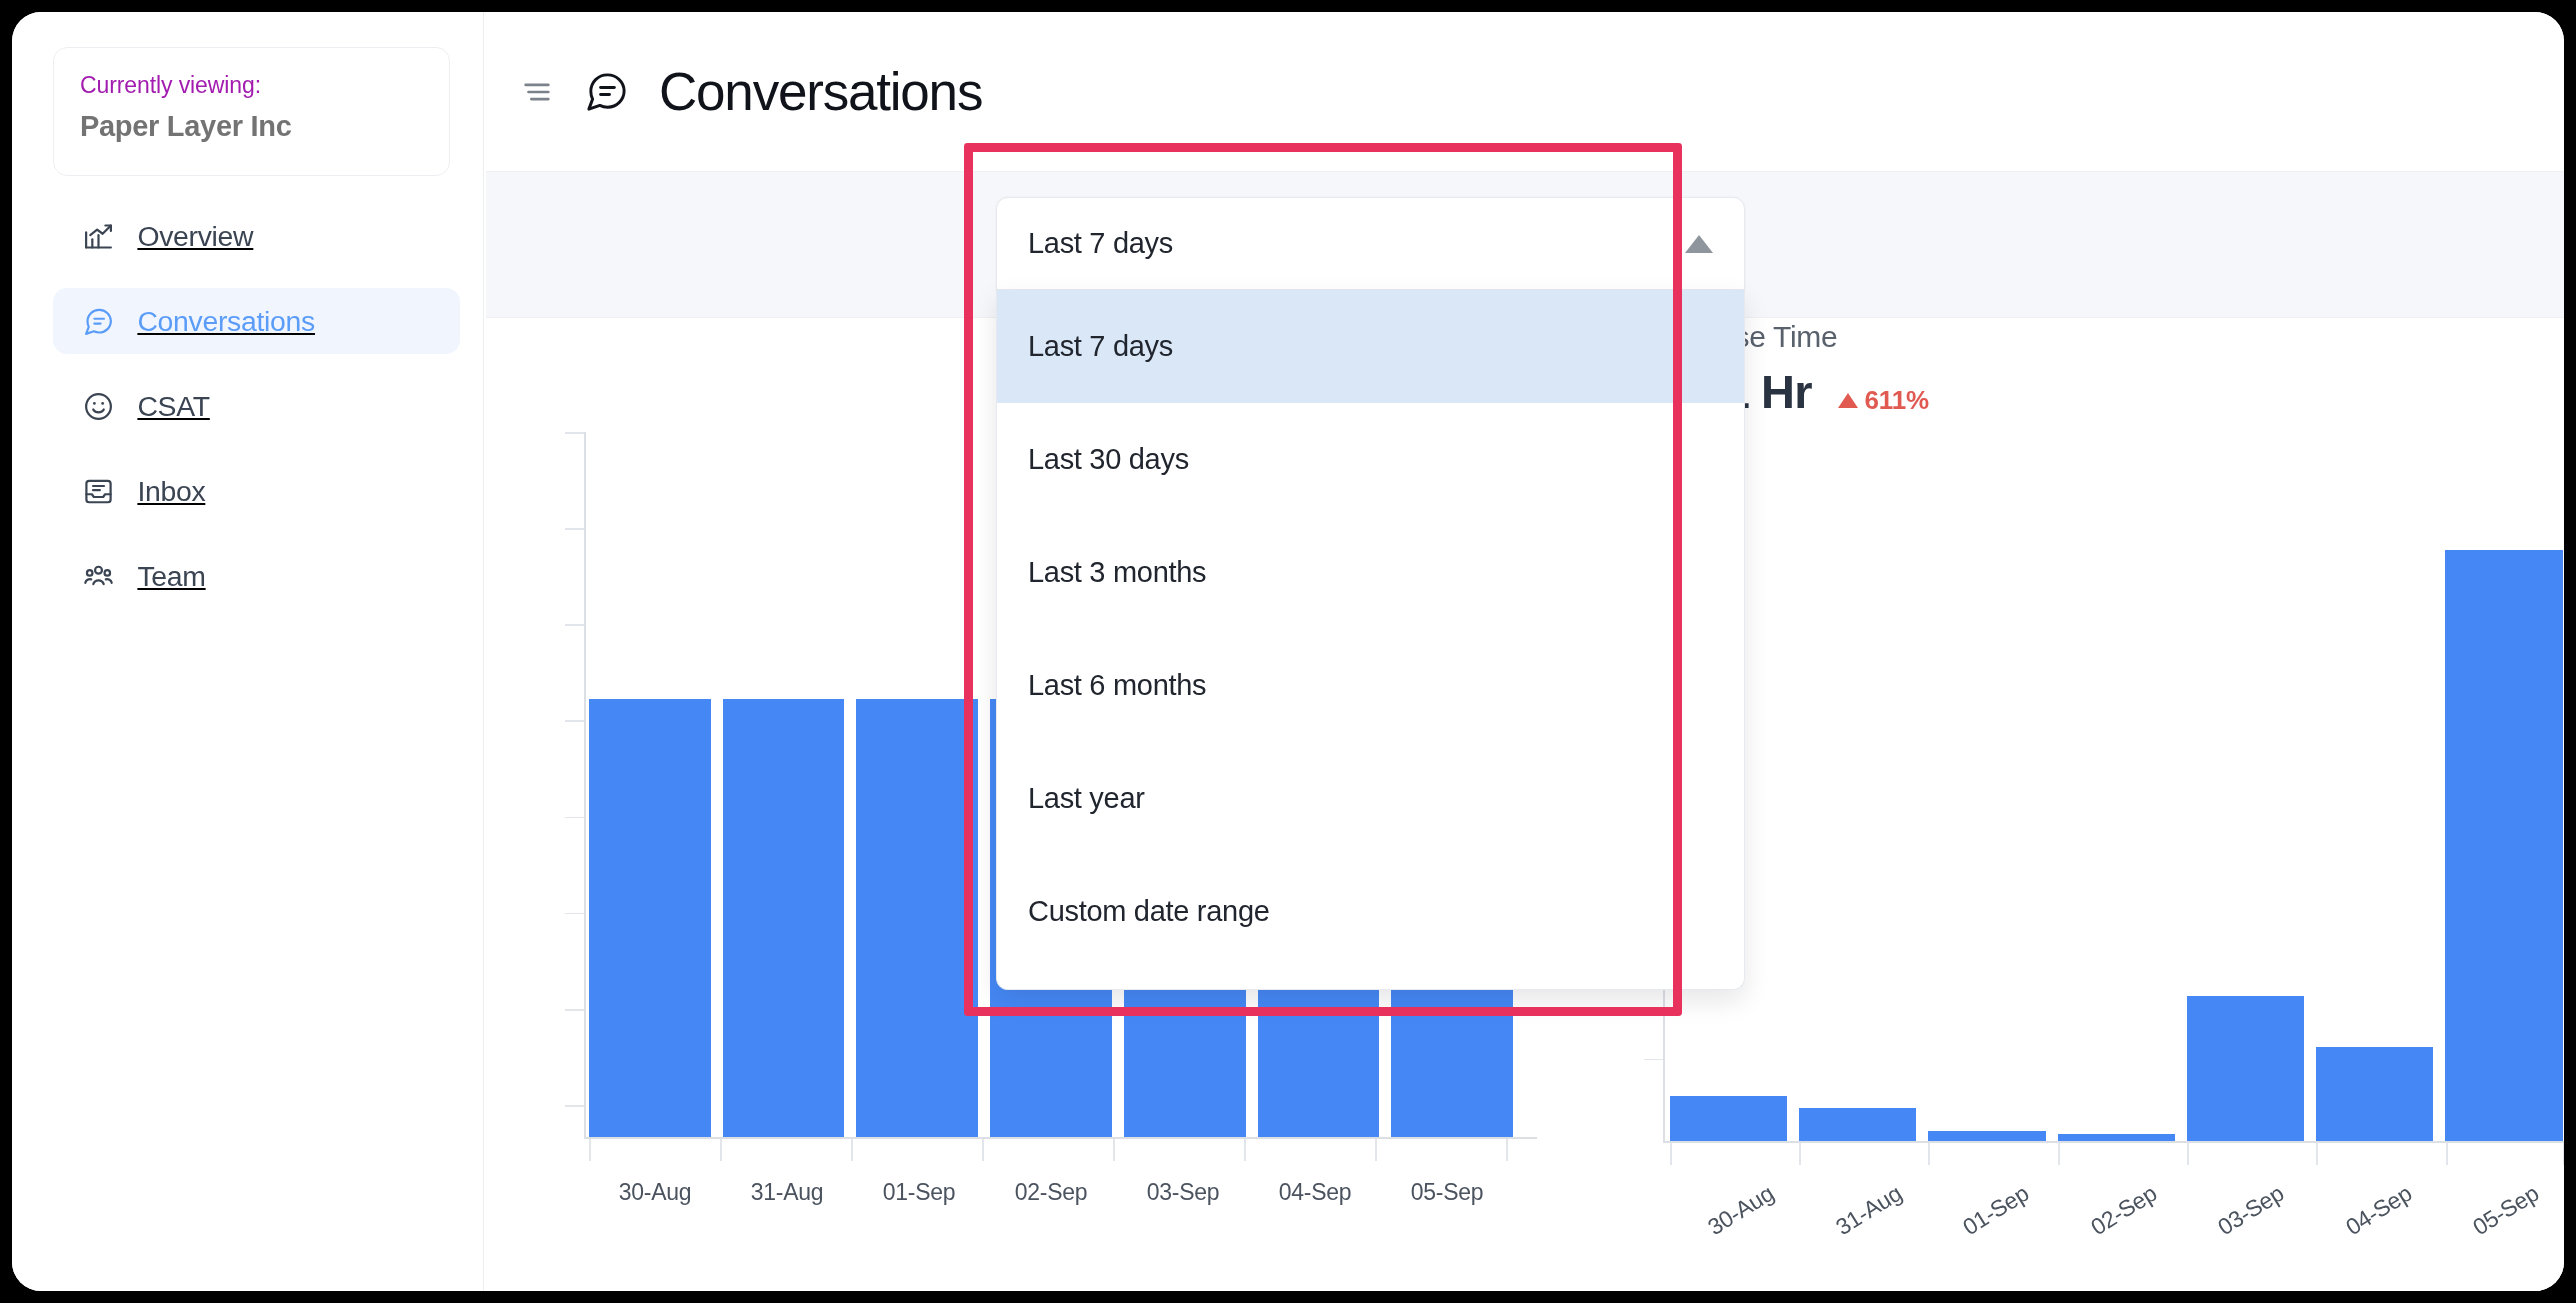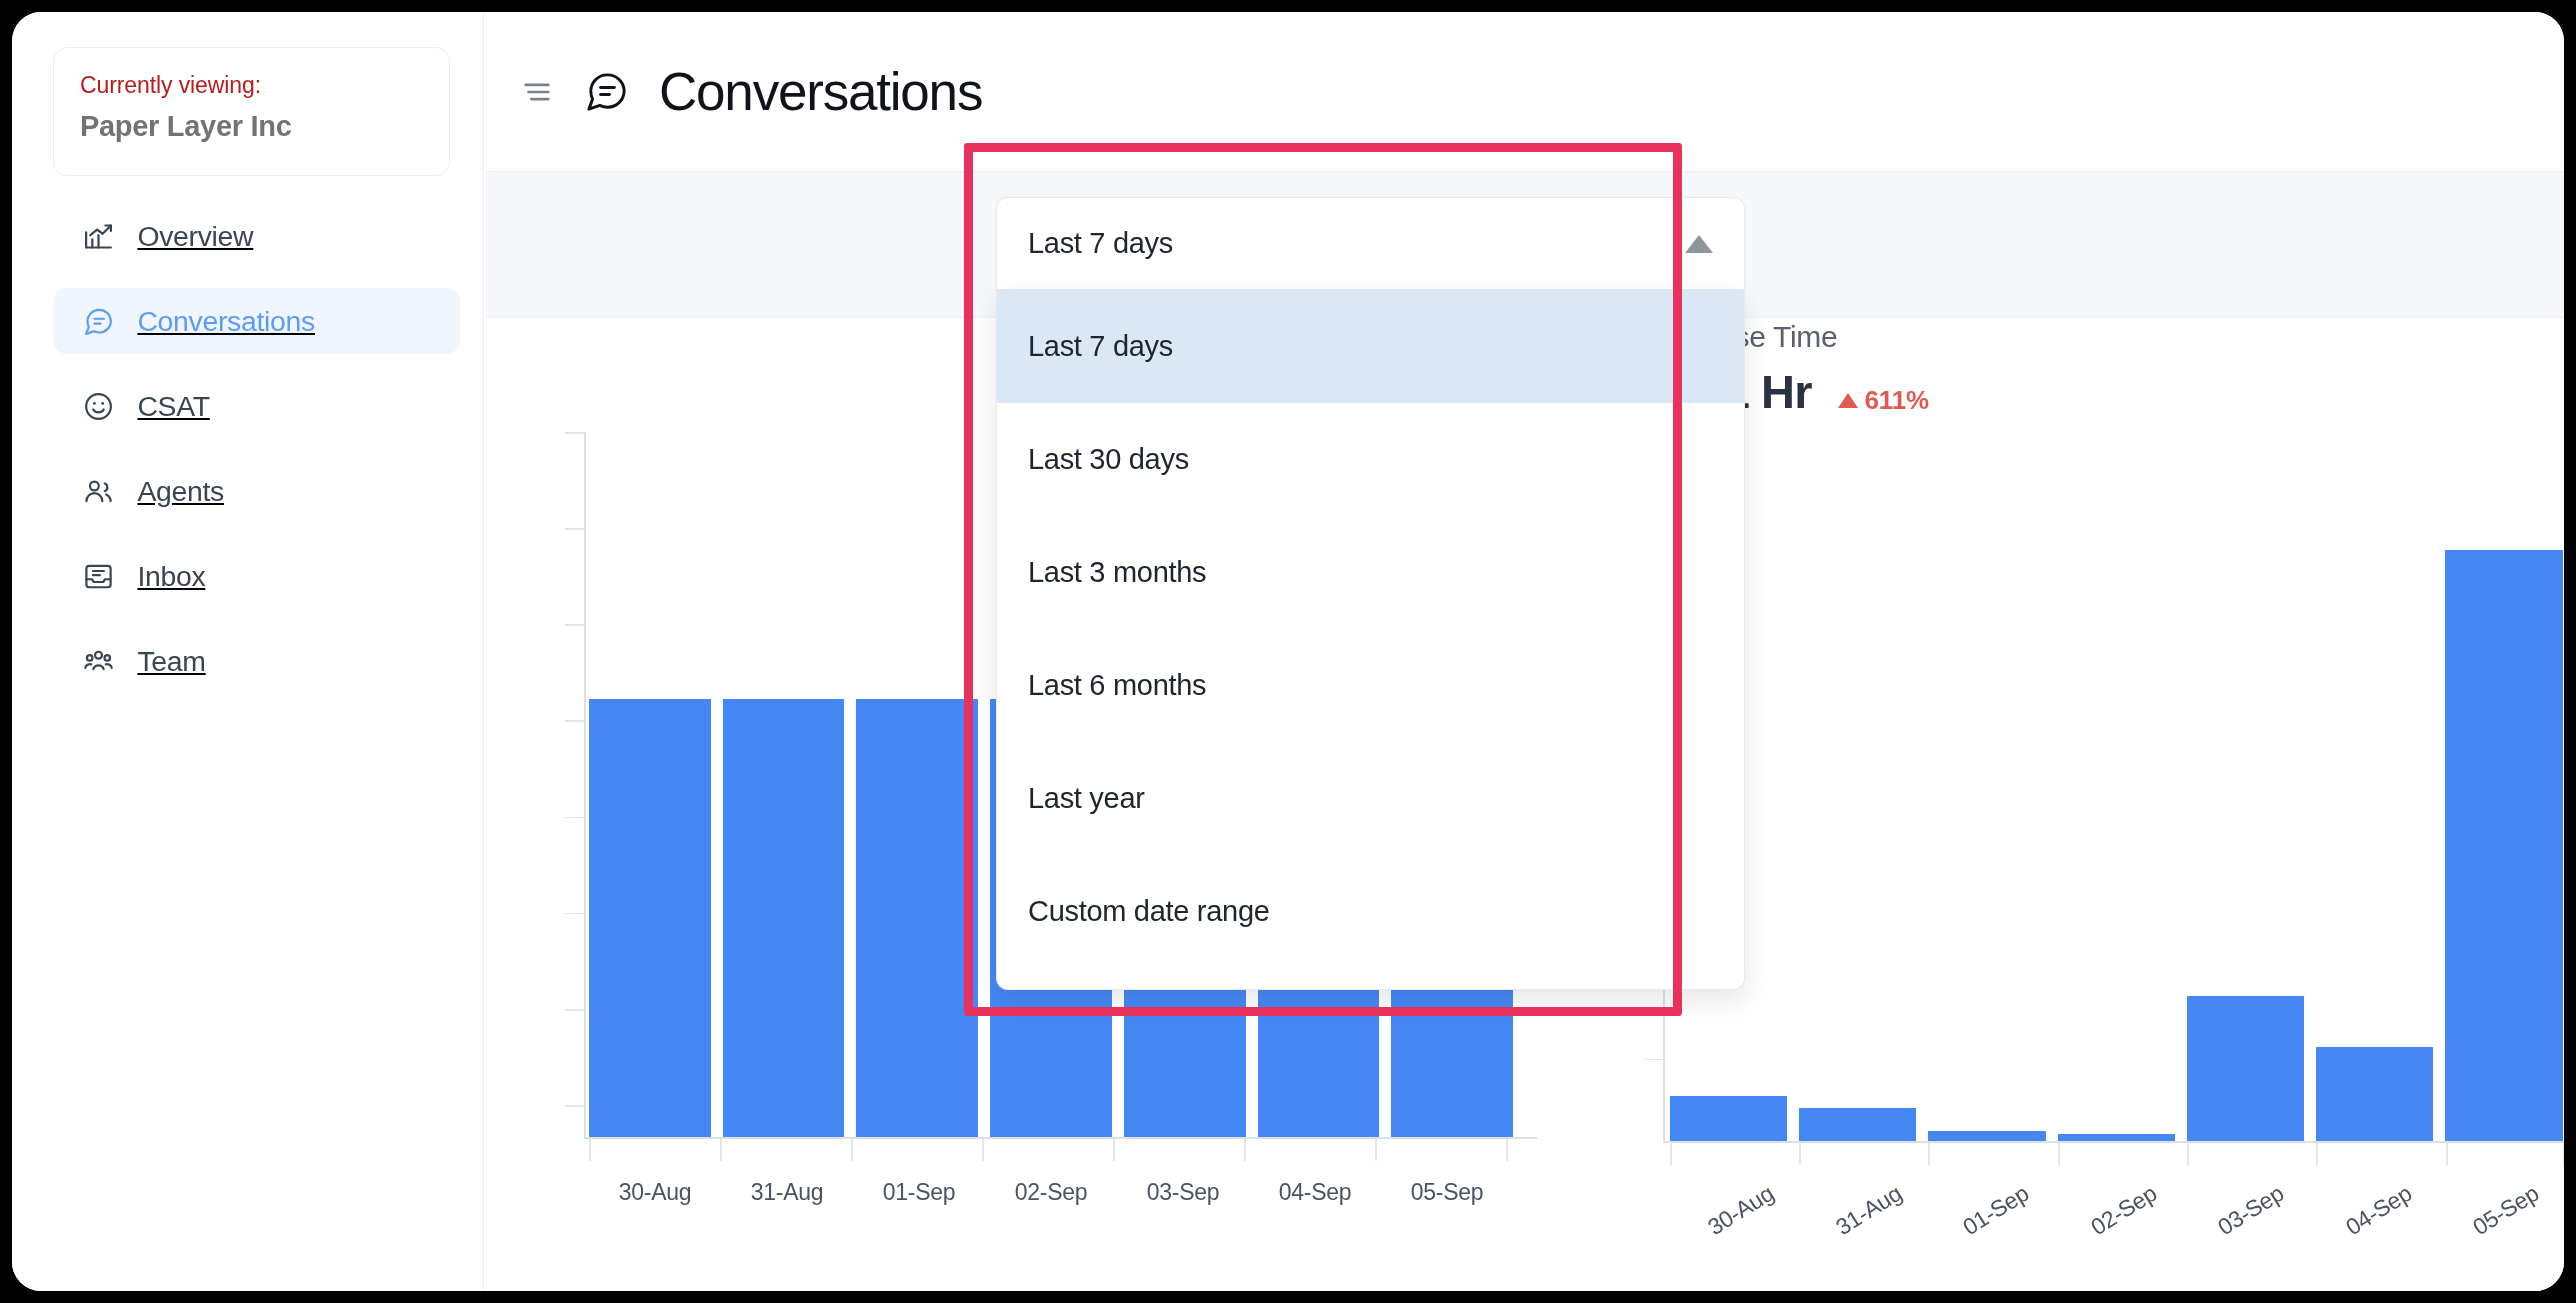--- a/index.html
+++ b/index.html
@@ -36,21 +36,21 @@
   #account-card {
     position: absolute;
     left: 41px; top: 35px;
     width: 397px; height: 129px;
     border: 1.7px solid #eceef1;
     border-radius: 14px;
     padding: 22.4px 26px 0 26px;
   }
   .acct-label {
     font-size: 23px;
-    color: #b91c1c;
+    color: #a21caf;
     letter-spacing: -0.1px;
     line-height: 1.35;
   }
   .acct-name {
     font-size: 29px;
     font-weight: 700;
     color: #737373;
     letter-spacing: -0.3px;
     margin-top: 8.6px;
   }
@@ -342,31 +342,20 @@
           <svg viewBox="0 0 24 24" fill="none" stroke="#3a4452" stroke-width="1.6" stroke-linecap="round" stroke-linejoin="round">
             <circle cx="12" cy="12" r="9"></circle>
             <path d="M8.2 14.2a4.6 4.6 0 0 0 7.6 0"></path>
             <circle cx="9" cy="9.8" r="1" fill="#3a4452" stroke="none"></circle>
             <circle cx="15" cy="9.8" r="1" fill="#3a4452" stroke="none"></circle>
           </svg>
         </span>
         <span class="nav-label">CSAT</span>
       </div>
 
-      <div class="nav-item">
-        <span class="nav-ico">
-          <svg viewBox="0 0 24 24" fill="none" stroke="#3a4452" stroke-width="1.6" stroke-linecap="round" stroke-linejoin="round">
-            <circle cx="9" cy="8" r="3.2"></circle>
-            <path d="M3.2 19a5.8 5.8 0 0 1 11.6 0"></path>
-            <path d="M16.5 6.2a3 3 0 0 1 0 5.6"></path>
-            <path d="M17.5 14.2a5.3 5.3 0 0 1 3.3 4.8"></path>
-          </svg>
-        </span>
-        <span class="nav-label">Agents</span>
-      </div>
 
 
       <div class="nav-item">
         <span class="nav-ico">
           <svg viewBox="0 0 24 24" fill="none" stroke="#3a4452" stroke-width="1.6" stroke-linecap="round" stroke-linejoin="round">
             <rect x="3.2" y="4.2" width="17.6" height="15.6" rx="2"></rect>
             <path d="M3.2 14h4l1.4 2h6.8l1.4-2h4"></path>
             <path d="M8 8h8"></path>
               <path d="M8 11h5"></path>
           </svg>

